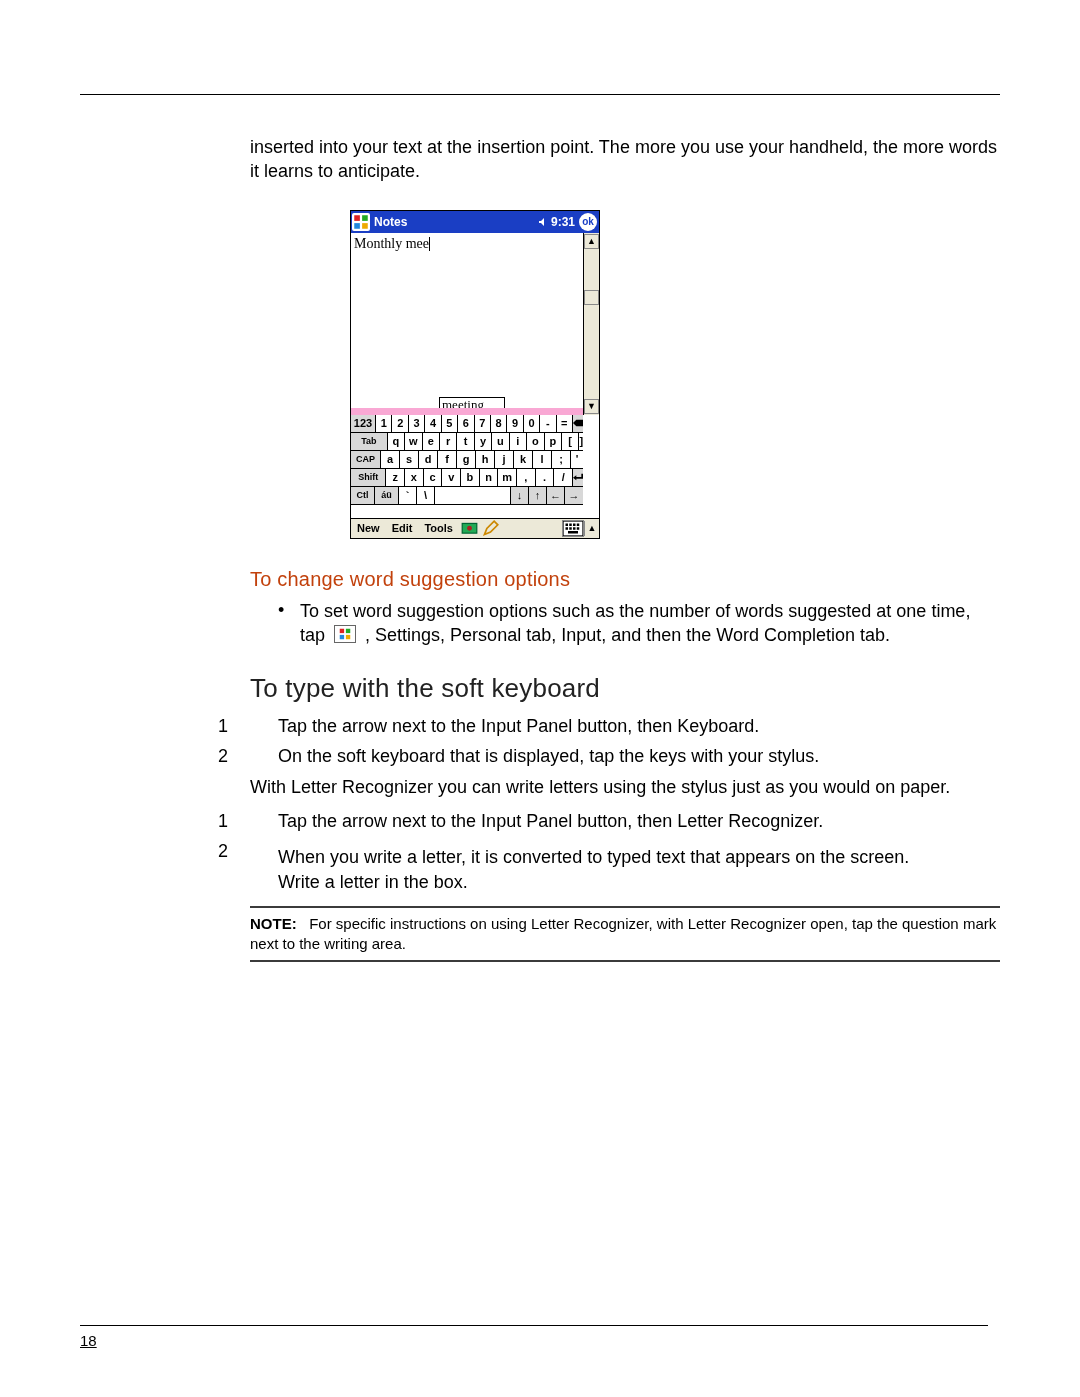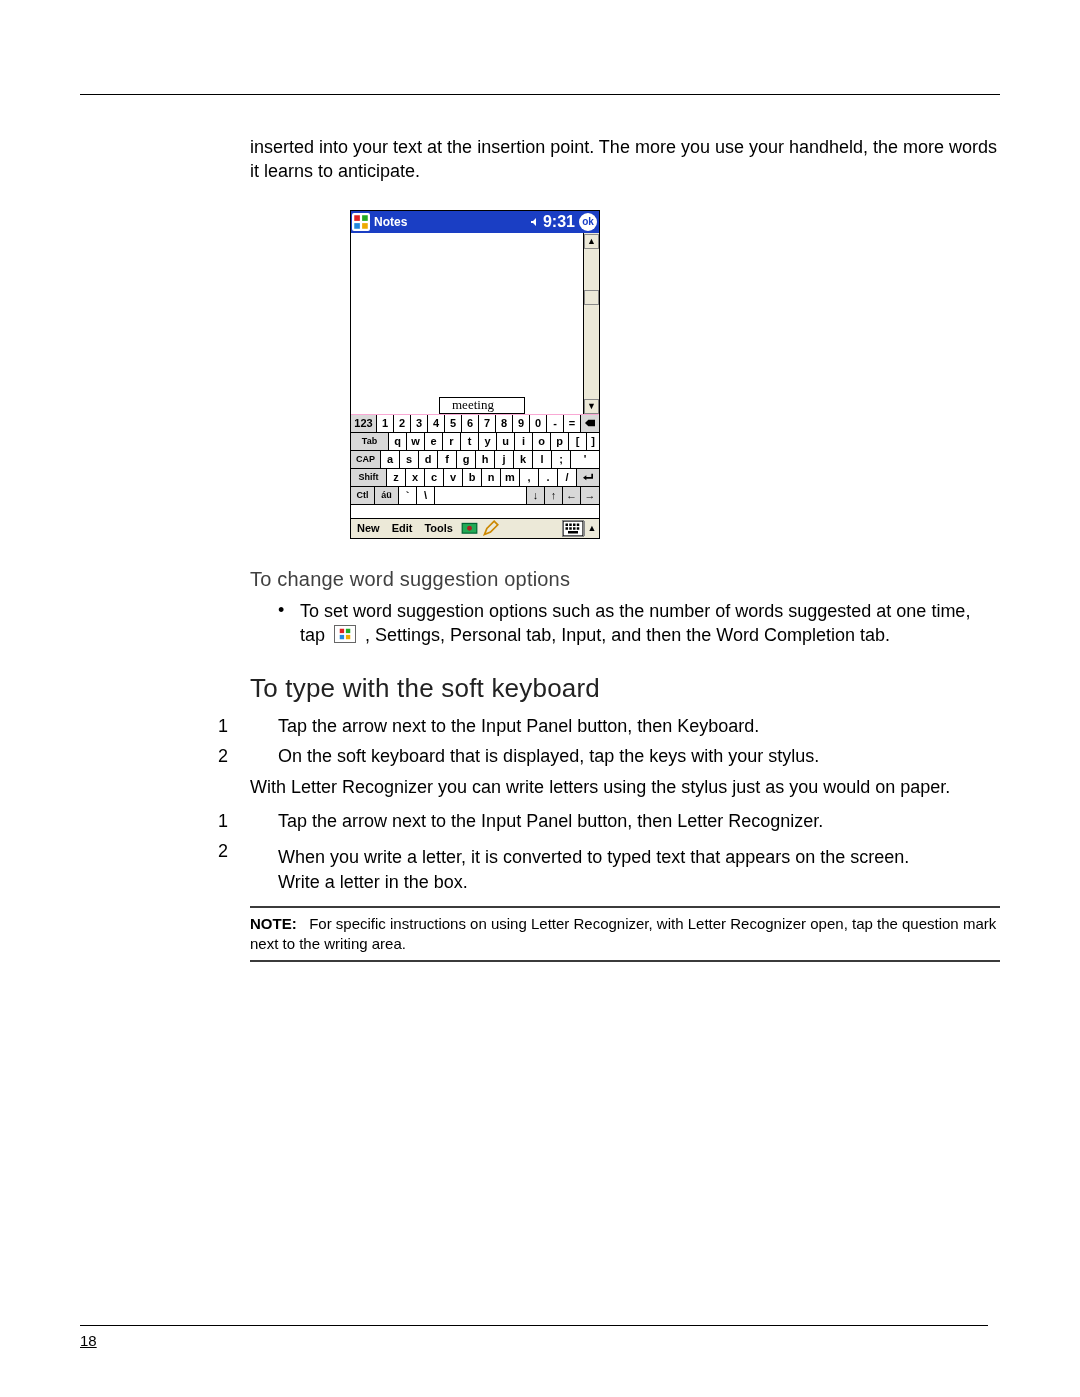--- a/index.html
+++ b/index.html
@@ -82,21 +82,21 @@
     background: #fff;
     border-radius: 2px;
     display: flex;
     align-items: center;
     justify-content: center;
     font-size: 11px;
   }
   .pda-flag svg { display:block; }
   .pda-title { margin-left: 4px; }
   .pda-spacer { flex: 1; }
-  .pda-time { font-size: 16px; font-weight: bold; margin-right: 4px; display:flex; align-items:center; gap:3px;justify-content:space-between; }
+  .pda-time { font-size: 12px; font-weight: bold; margin-right: 4px; display:flex; align-items:center; gap:3px;justify-content:space-between; }
   .pda-ok {
     width: 18px; height: 18px; border-radius: 50%;
     background: #fff; color: #1a3ec4;
     display: flex; align-items: center; justify-content: center;
     font-size: 10px; font-weight: bold;
   }
   .pda-doc {
     position: absolute;
     left: 0;
     top: 22px;
@@ -148,30 +148,30 @@
     position: absolute;
     left: 88px;
     bottom: 124px;
     width: 60px;
     height: 15px;
     border: 1px solid #000;
     background: #fff;
     font-family: "Times New Roman", serif;
     font-size: 13px;
     line-height: 14px;
-    padding: 0 12px;
+    padding: 0 2px;
   }
 
   .kb {
     position: absolute;
-    left: 0; right: 0;
+    left: 0; right: 16px;
     bottom: 19px;
     height: 104px;
     background: #86efac;
-    border-top: 1px solid #f9a8d4;
+    border-top: 7px solid #f9a8d4;
   }
   .kb-row {
     display: flex;
     height: 17px;
   }
   .kb-row:not(:first-child){ border-top: 1px solid #000; }
   .key {
     border-right: 1px solid #000;
     display: flex;
     align-items: center;
@@ -243,21 +243,21 @@
     font-weight: 400;
     font-size: 26px;
     margin: 26px 0 10px 0;
     letter-spacing: 0.2px;
     color: #222;
   }
   h3.subsec {
     font-weight: 400;
     font-size: 20px;
     margin: 0 0 8px 0;
-    color: #404040;
+    color: #c2410c;
     letter-spacing: 0.2px;
   }
 
   
   .bullet-block, .num-block {
     margin-left: 28px;
   }
   .bullet-row, .num-row {
     display: flex;
     margin-bottom: 6px;
@@ -343,20 +343,25 @@
           <span class="pda-spacer"></span>
           <span class="pda-time">
             <svg viewBox="0 0 10 10" width="10" height="10">
                 <path d="M1 4h2l3-3v8l-3-3H1z" fill="#fff"></path>
               </svg>
             <span>9:31</span>
           </span>
           <span class="pda-ok">ok</span>
         </div>
 
+        <div class="pda-doc">
+          <span class="pda-doc-text">
+            <span>Monthly mee</span><span class="pda-caret"></span>
+          </span>
+        </div>
 
         <div class="pda-scroll">
           <div class="pda-scroll-inner">
             <div class="arr">▲</div>
             <div class="thumb top"></div>
             <div class="spacer"></div>
             <div class="arr">▼</div>
           </div>
         </div>
 

